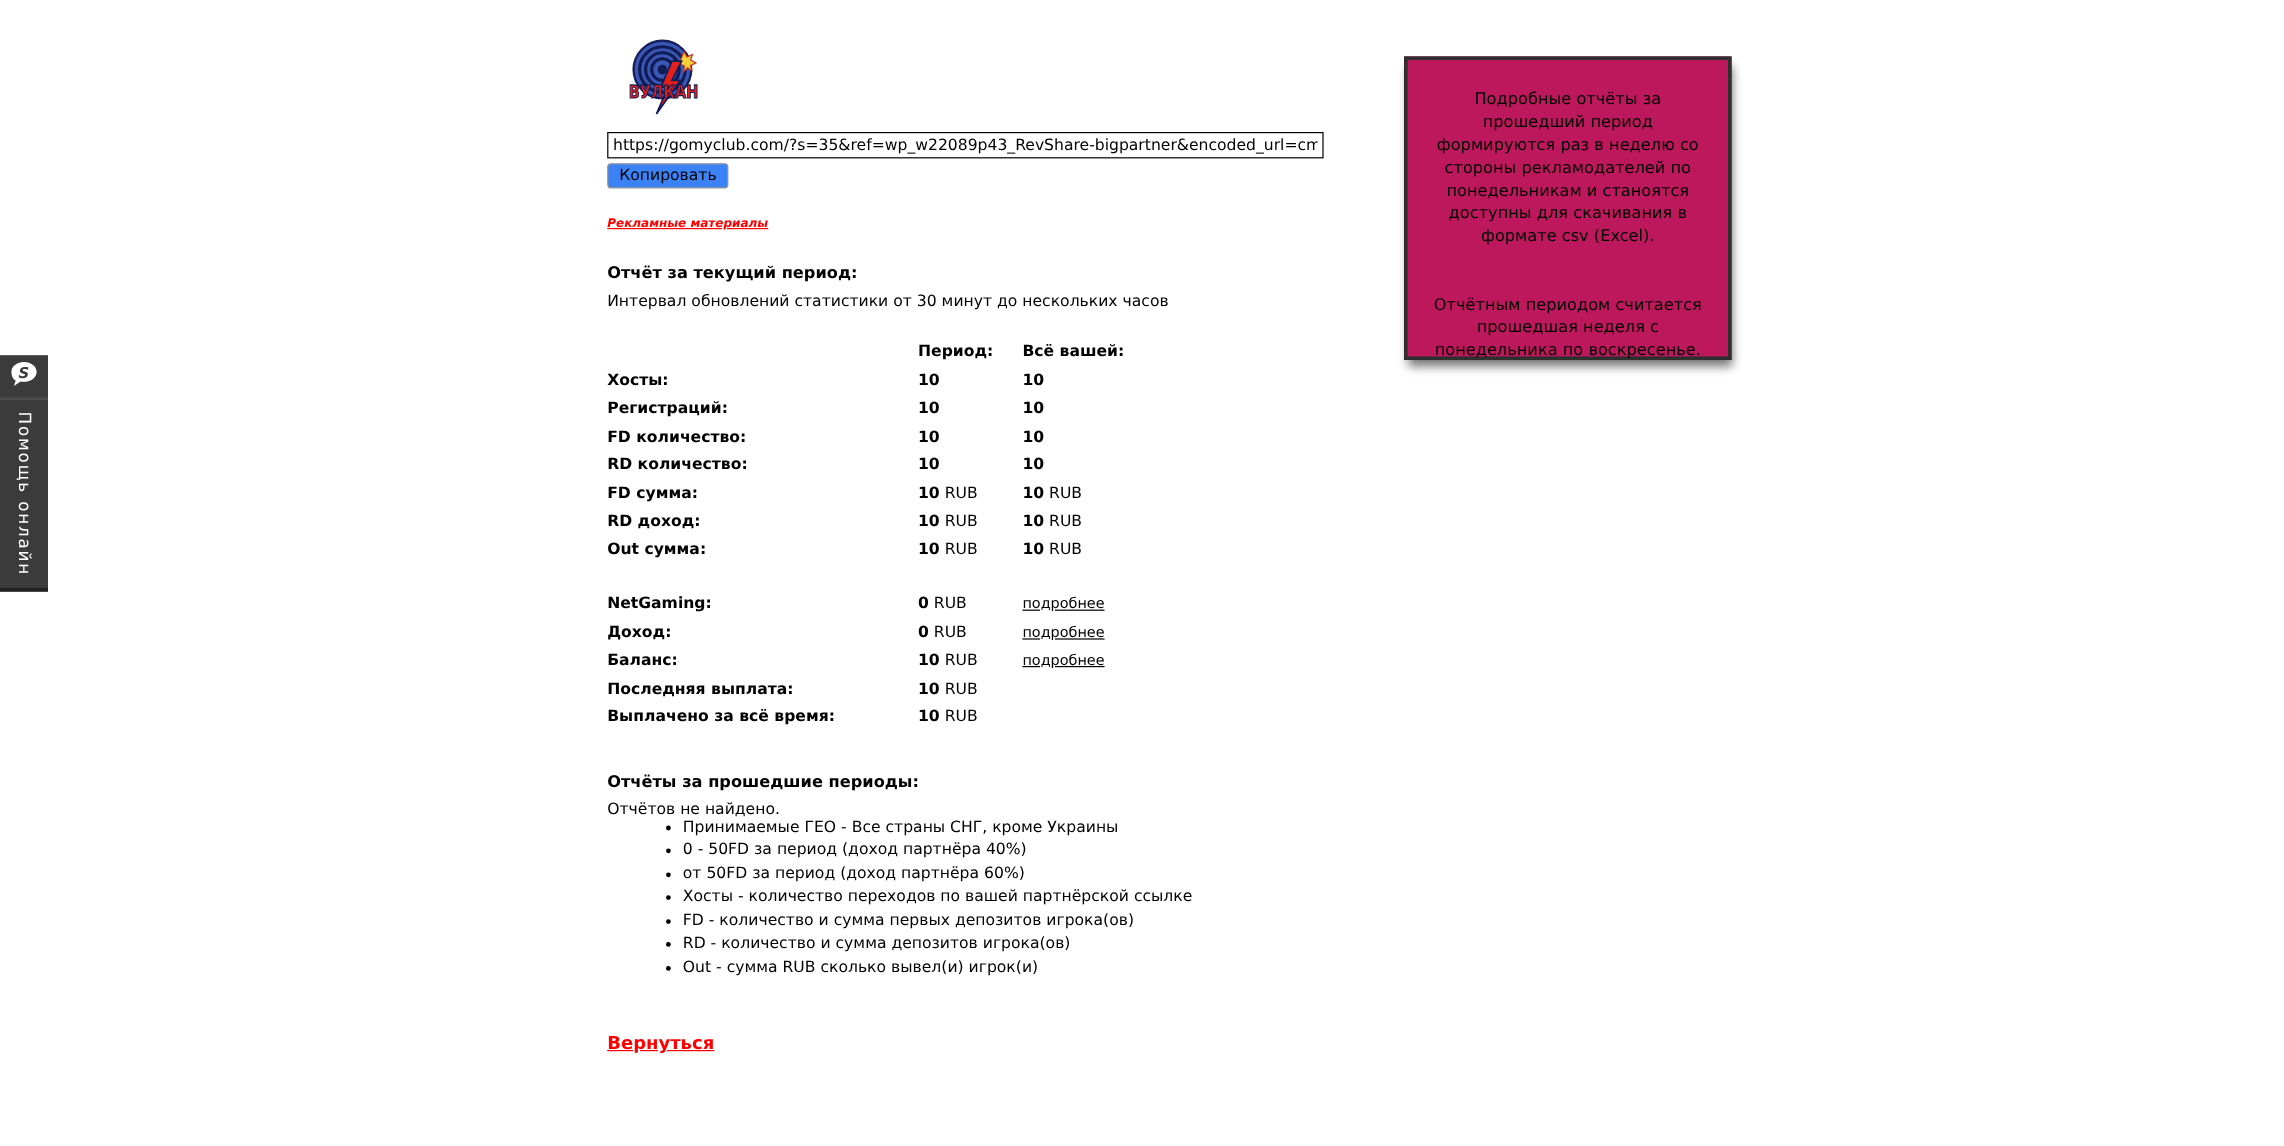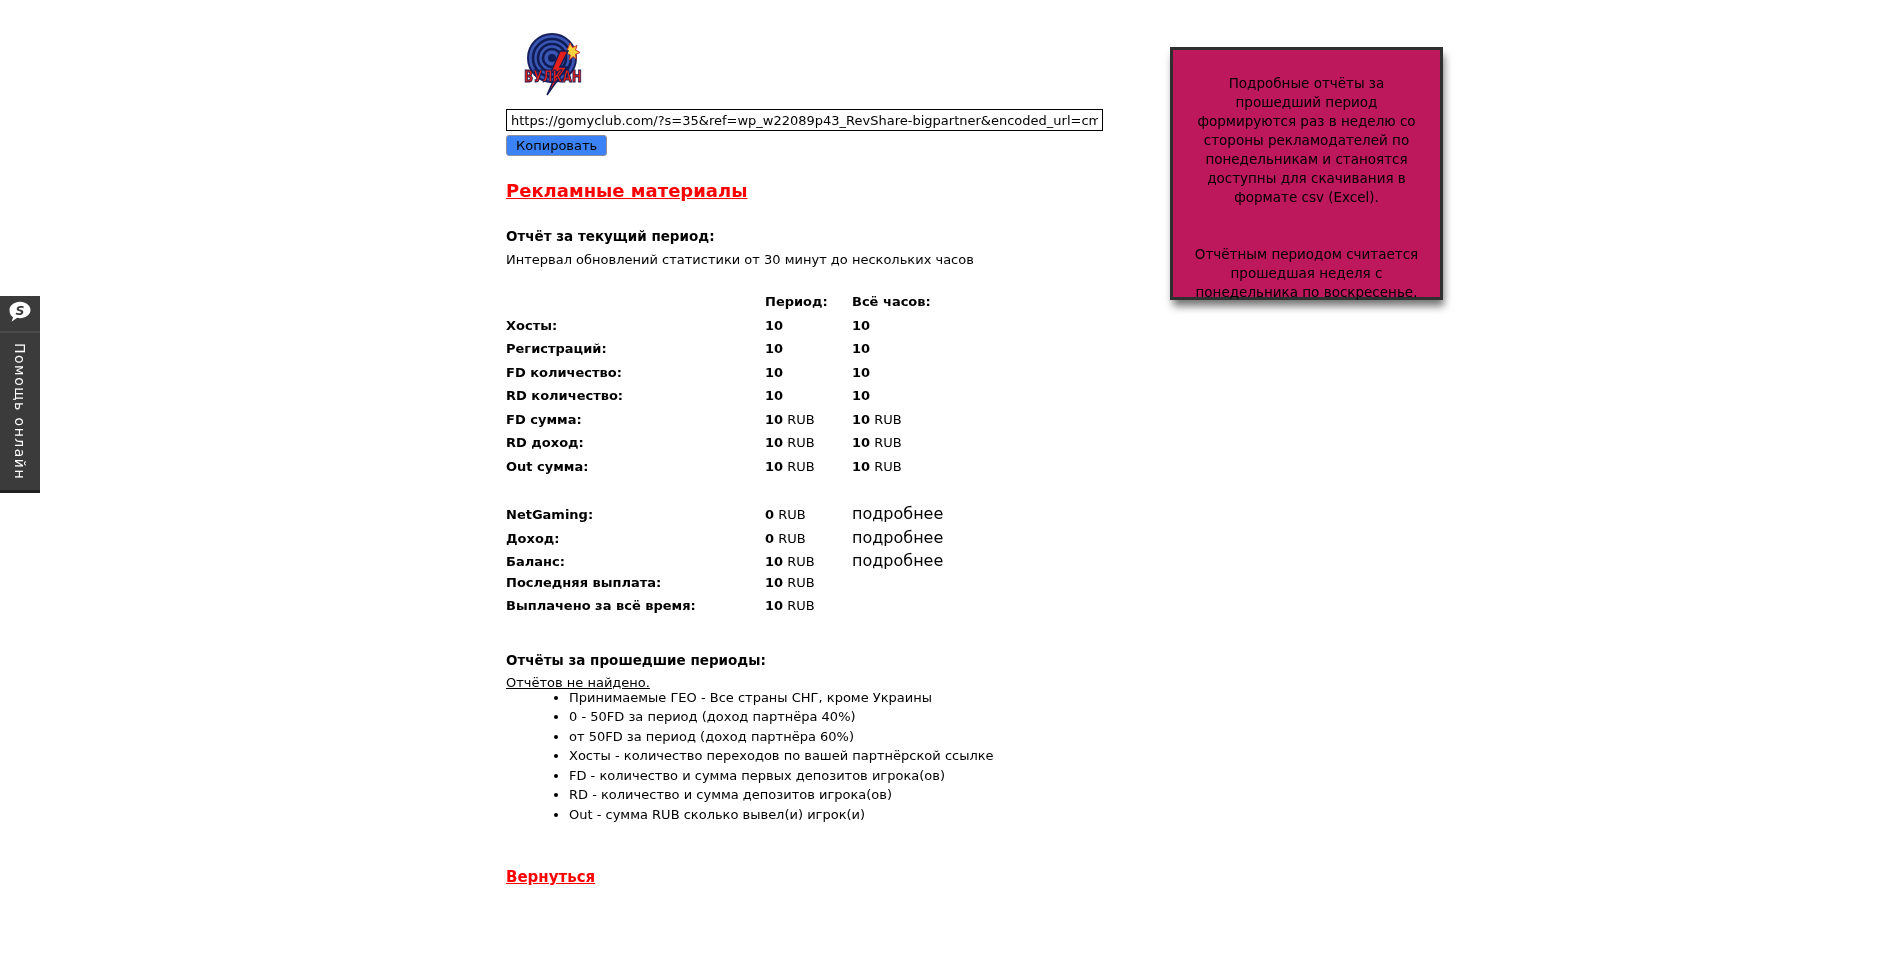--- a/index.html
+++ b/index.html
@@ -41,37 +41,37 @@
     padding: 1px 4px; display: block;
   }
   .copy-btn {
     margin-top: 4px;
     background: #3b82f6; border: 1px solid #8f8f9d; border-radius: 3px;
     font-family: "DejaVu Sans", sans-serif; font-size: 13px;
     padding: 2px 9px; cursor: pointer; color: #000;
   }
 
   .red-link { color: #ff0000; font-weight: bold; text-decoration: underline; cursor: pointer; }
-  .materials-link { display: inline-block; margin-top: 24px; font-size: 18px; }
+  .materials-link { display: inline-block; margin-top: 24px; font-style: italic; font-size: 10px; }
   .back-link { display: inline-block; margin-top: 42px; font-size: 15px; }
 
   .section-title { font-weight: bold; font-size: 13.5px; margin-top: 27px; }
   .note-line { margin-top: 8px; font-size: 13px; }
 
   .stats { margin-top: 27px; }
   .trow { display: grid; grid-template-columns: 259px 87px 160px; height: 23.5px; align-items: baseline; }
   .thead .tcol { font-weight: bold; }
   .tlabel { font-weight: bold; }
   .tval b { font-weight: bold; }
   .unit { font-weight: normal; }
   .summary { margin-top: 22px; }
-  .details-link { color: #000; cursor: pointer; font-size: 16px; }
+  .details-link { color: #000; text-decoration: underline; cursor: pointer; font-size: 12px; }
 
   .past-title { margin-top: 30px; }
-  .past-empty { margin-top: 7px; text-decoration: underline; }
+  .past-empty { margin-top: 7px; }
 
   ul.notes { margin: 0; padding-left: 21px; }
   ul.notes li { margin-bottom: 4.5px; font-size: 13px; margin-left: 42px; }
   .notes-terms { margin-top: 38px; }
   .notes-glossary { margin-top: 40px; }
 
   
   .info-box {
     position: absolute; left: 1170px; top: 47px; width: 273px; height: 253px;
     background: #be185d; border: 3px solid #2f2f2f;
@@ -121,21 +121,21 @@
     <a class="red-link materials-link">Рекламные материалы</a>
   </div>
 
   <div class="section-title">Отчёт за текущий период:</div>
   <div class="note-line">Интервал обновлений статистики от 30 минут до нескольких часов</div>
 
   <div class="stats">
     <div class="trow thead">
       <span></span>
       <span class="tcol">Период:</span>
-      <span class="tcol">Всё часов:</span>
+      <span class="tcol">Всё вашей:</span>
     </div>
 
     <div class="trow">
       <span class="tlabel">Хосты:</span>
       <span class="tval"><b>10</b> <span class="unit"></span></span>
       <span class="tval"><b>10</b> <span class="unit"></span></span>
     </div>
     <div class="trow">
       <span class="tlabel">Регистраций:</span>
       <span class="tval"><b>10</b> <span class="unit"></span></span>

